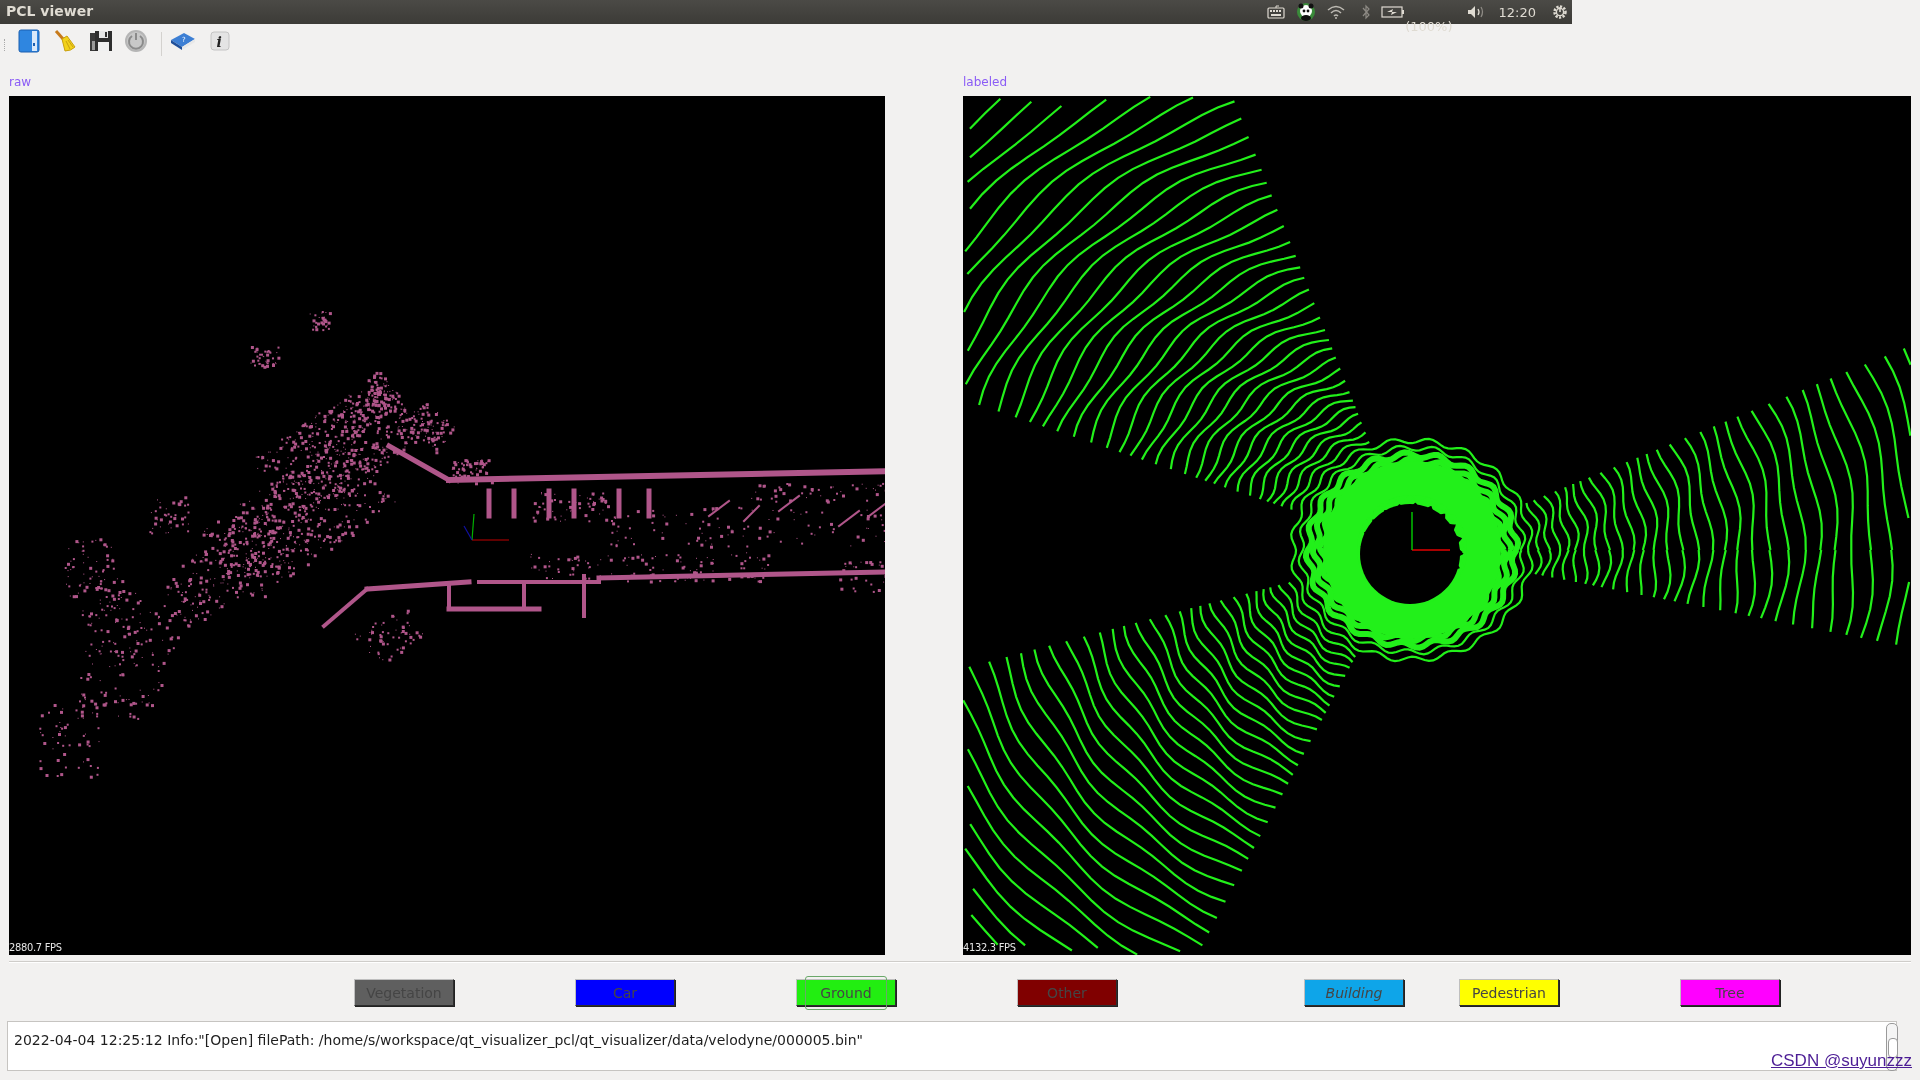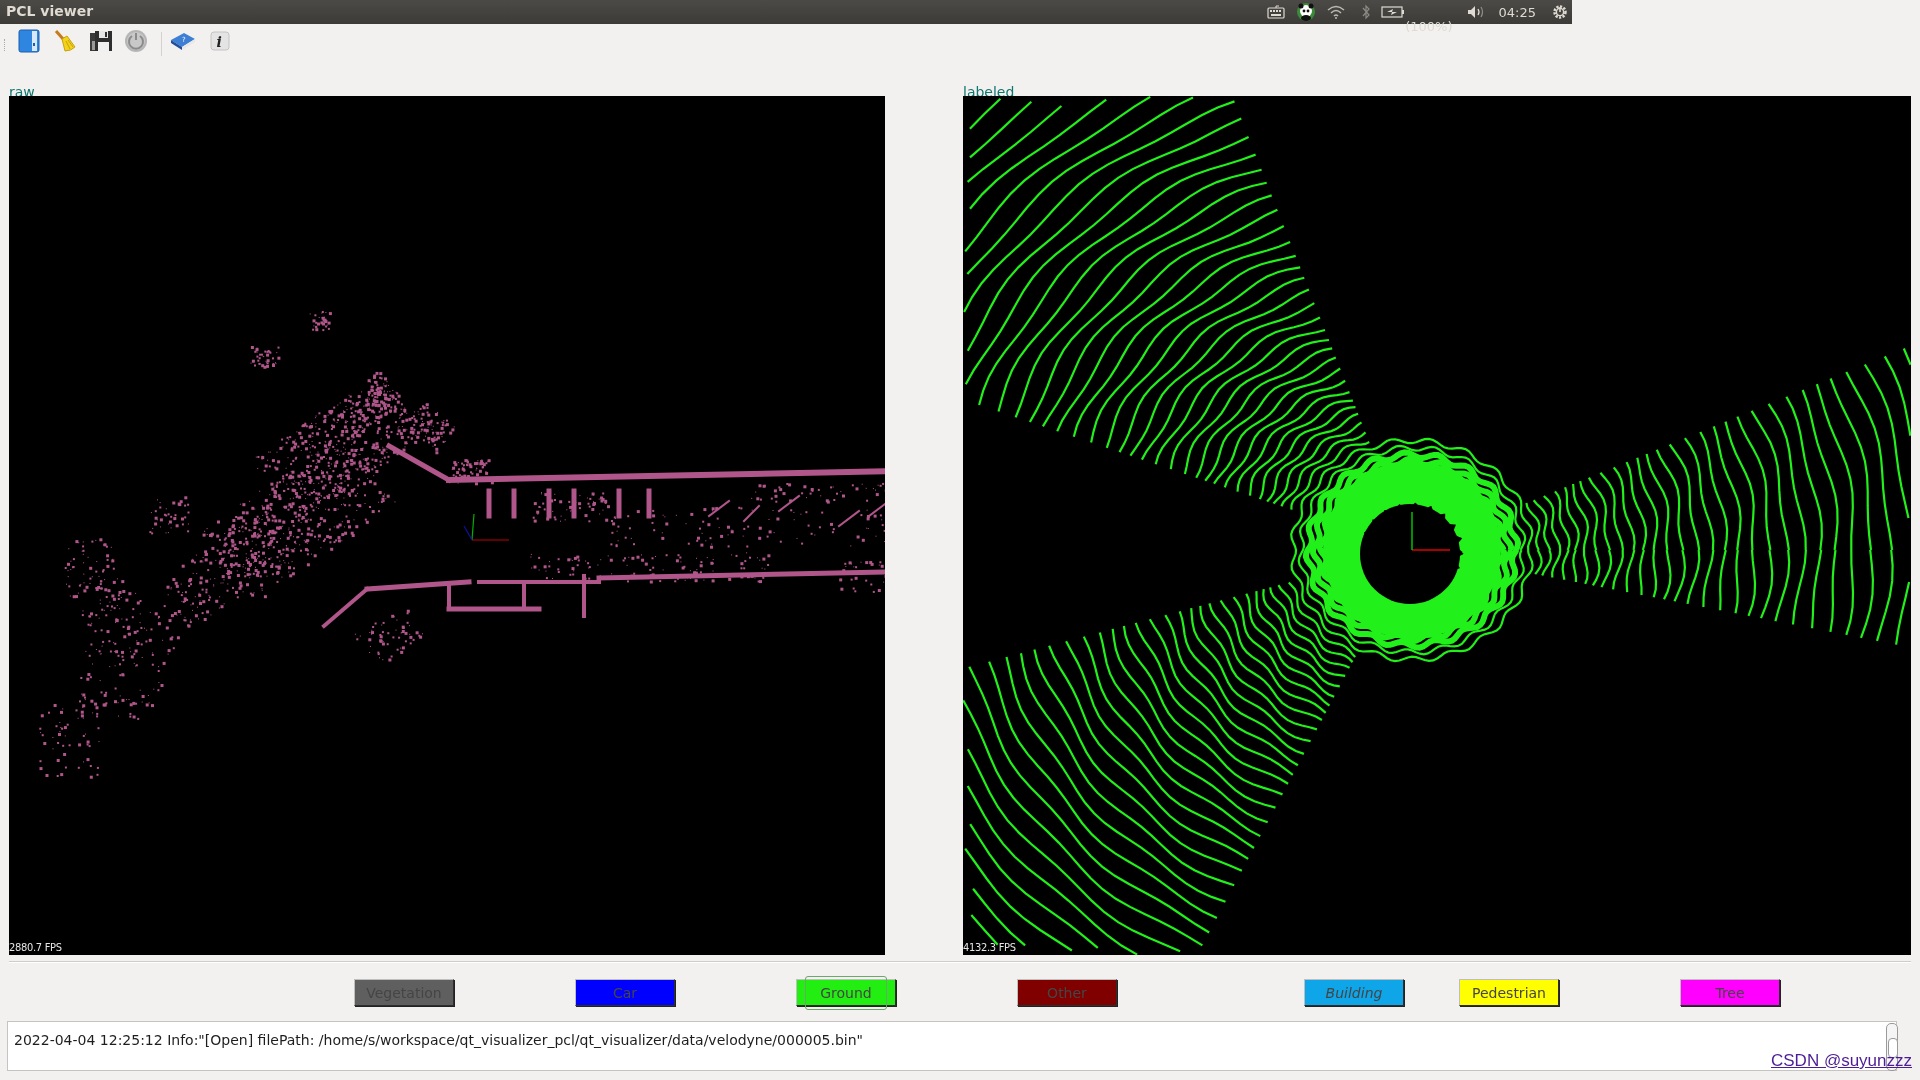--- a/index.html
+++ b/index.html
@@ -6,21 +6,21 @@
   body{width:1920px;height:1080px;overflow:hidden;background:#f2f1f0;position:relative;font-family:"DejaVu Sans","Liberation Sans",sans-serif;}
   .topbar{position:absolute;left:0;top:0;width:1572px;height:24px;background:linear-gradient(#4b4a46,#3c3b37);color:#dfdbd2;}
   .app-title{position:absolute;left:6px;top:3px;font-size:14px;font-weight:bold;color:#dfdbd2;}
   .tray{position:absolute;right:0;top:0;height:24px;display:flex;align-items:center;gap:0;font-size:13px;color:#dfdbd2;}
   .tray span{display:inline-flex;align-items:center;justify-content:center;}
   .tray .ic{width:30px;height:24px;}
   .toolbar{position:absolute;left:0;top:26px;height:36px;width:1920px;}
   .tb-grip{position:absolute;left:4px;top:13px;width:3px;height:12px;border-left:1px dotted #a9a9a9;}
   .tb-btn{position:absolute;top:4px;width:26px;height:26px;display:flex;align-items:center;justify-content:center;}
   .tb-sep{position:absolute;left:161px;top:6px;width:1px;height:24px;background:#d4d2cf;}
-  .vp-label{position:absolute;top:84px;font-size:14px;color:#0f766e;}
+  .vp-label{position:absolute;top:75px;font-size:12px;color:#8b5cf6;}
   .viewport{position:absolute;top:96px;height:859px;background:#000;overflow:hidden;}
   .viewport svg{position:absolute;left:0;top:0;}
   .fps{position:absolute;left:0;bottom:1px;font-size:11px;color:#e6e6e6;font-family:"DejaVu Sans Condensed","DejaVu Sans",sans-serif;letter-spacing:-0.3px;}
   .hr{position:absolute;left:9px;top:961px;width:1902px;height:1px;background:#cfcdca;border-bottom:1px solid #fff;}
   .cls-btn{position:absolute;top:979px;width:98px;height:25px;border:1px solid;border-color:#bfbfbf #2e2e2e #2e2e2e #bfbfbf;box-shadow:1px 1px 0 #222;display:flex;align-items:center;justify-content:center;font-size:14px;color:#454545;font-family:"DejaVu Sans","Liberation Sans",sans-serif;}
   .log{position:absolute;left:7px;top:1021px;width:1888px;height:48px;background:#fff;border:1px solid #c6c4c1;}
   .log-text{position:absolute;left:6px;top:10px;font-size:14px;color:#1e1e1e;white-space:nowrap;}
   .scroll{position:absolute;right:-2px;top:1px;width:10px;height:46px;border:1px solid #9a9a9a;border-radius:5px;background:#f5f5f5;}
   .watermark{position:absolute;right:8px;top:1051px;font-size:17px;color:#4c1d95;font-family:"Liberation Sans",sans-serif;text-decoration:underline;}
 </style>
@@ -75,21 +75,21 @@
         </svg>
     </span>
     <span style="padding-right:8px;margin-top:28px;">(100%)</span>
     <span class="ic">
       <svg width="18" height="14" viewBox="0 0 18 14">
           <path d="M1 5 H4 L8 1 V13 L4 9 H1 Z" fill="#dfdbd2"></path>
           <path d="M11 4 Q13 7 11 10" stroke="#dfdbd2" fill="none" stroke-width="1.3"></path>
           <path d="M14 2 Q17 7 14 12" stroke="#8d8a84" fill="none" stroke-width="1.3"></path>
         </svg>
     </span>
-    <span style="padding:0 12px 0 8px;">04:25</span>
+    <span style="padding:0 12px 0 8px;">12:20</span>
     <span class="ic" style="width:24px;">
       <svg width="16" height="16" viewBox="0 0 16 16">
           <circle cx="8" cy="8" r="5.5" fill="none" stroke="#dfdbd2" stroke-width="2.5" stroke-dasharray="2.2 1.4"></circle>
           <circle cx="8" cy="8" r="3.6" fill="none" stroke="#dfdbd2" stroke-width="1.4"></circle>
           <line x1="8" y1="3" x2="8" y2="8" stroke="#dfdbd2" stroke-width="1.6"></line>
         </svg>
     </span>
   </div>
 </div>
 

